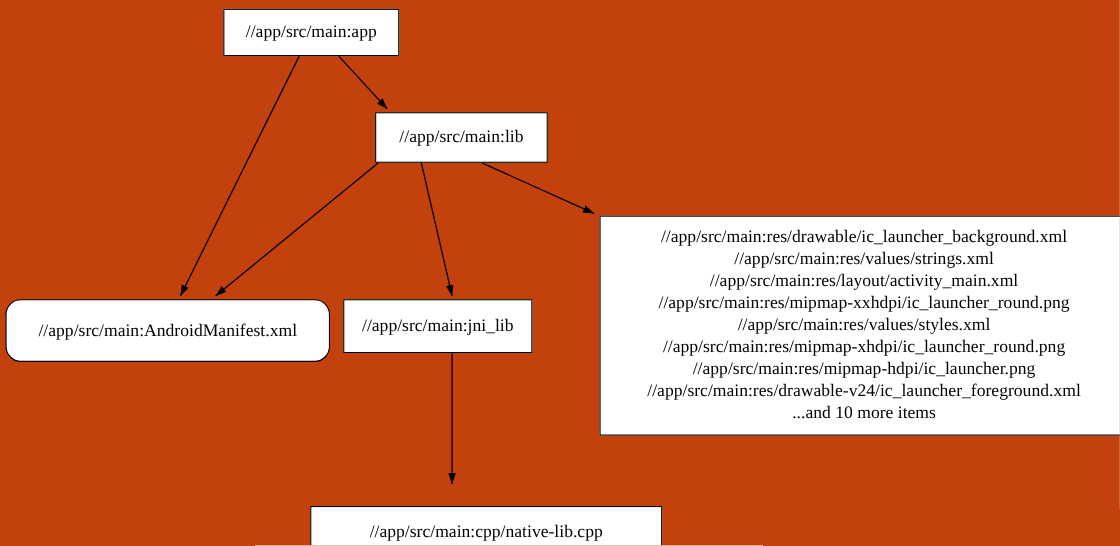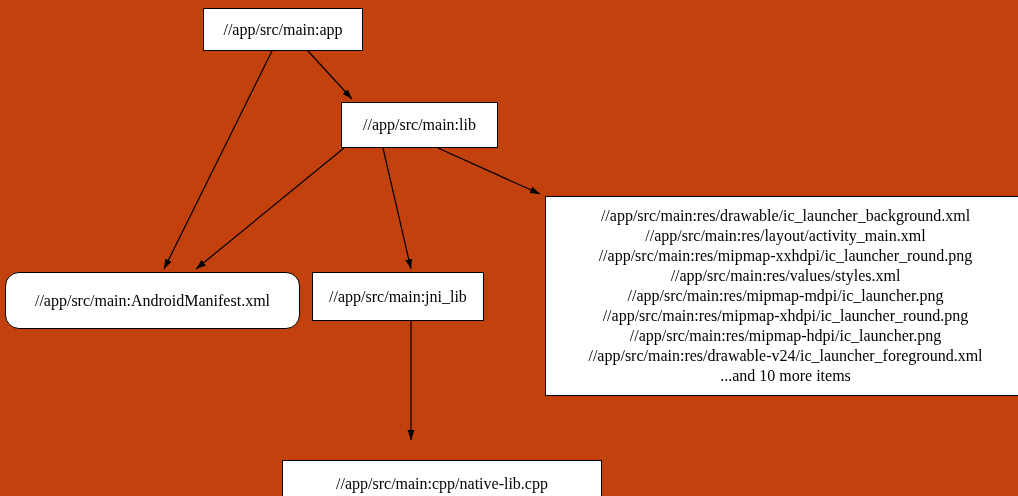--- a/index.html
+++ b/index.html
@@ -70,24 +70,24 @@
   <div class="node node-manifest">
     <span>//app/src/main:AndroidManifest.xml</span>
   </div>
 
   <div class="node node-jni">
     <span>//app/src/main:jni_lib</span>
   </div>
 
   <div class="node node-res">
     <div>//app/src/main:res/drawable/ic_launcher_background.xml</div>
+    <div>//app/src/main:res/values/strings.xml</div>
     <div>//app/src/main:res/layout/activity_main.xml</div>
     <div>//app/src/main:res/mipmap-xxhdpi/ic_launcher_round.png</div>
     <div>//app/src/main:res/values/styles.xml</div>
-    <div>//app/src/main:res/mipmap-mdpi/ic_launcher.png</div>
     <div>//app/src/main:res/mipmap-xhdpi/ic_launcher_round.png</div>
     <div>//app/src/main:res/mipmap-hdpi/ic_launcher.png</div>
     <div>//app/src/main:res/drawable-v24/ic_launcher_foreground.xml</div>
     <div>...and 10 more items</div>
   </div>
 
   <div class="node node-native">
     <span>//app/src/main:cpp/native-lib.cpp</span>
   </div>
 

